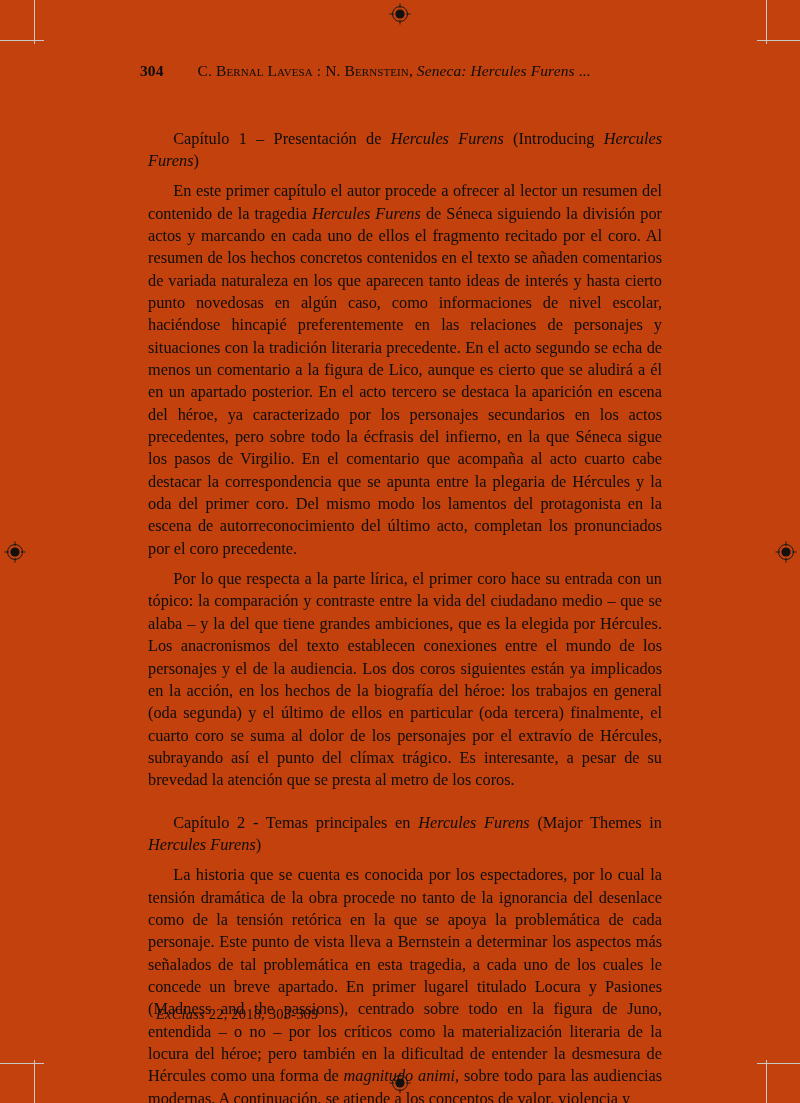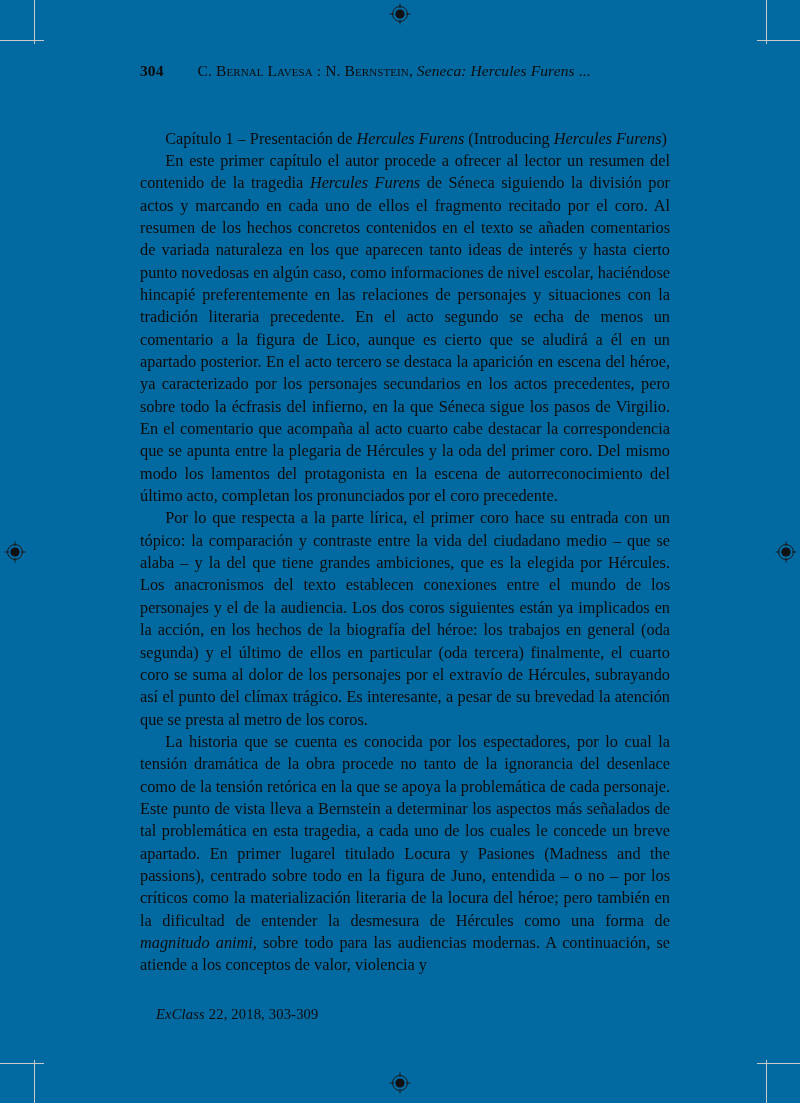--- a/index.html
+++ b/index.html
@@ -9,21 +9,21 @@
   }
   body {
     font-family: "Liberation Serif", "DejaVu Serif", serif;
     color: #0d0d0d;
   }
   .page {
     position: relative;
     width: 800px;
     height: 1103px;
     margin: 0 auto;
-    background: #0369a1;
+    background: #c2410c;
     overflow: hidden;
   }
 
   
   .reg-mark {
     position: absolute;
     width: 22px;
     height: 22px;
   }
   .reg-mark svg { display: block; }
@@ -74,21 +74,21 @@
   .it { font-style: italic; }
 
   .body-text {
     font-size: 16.3px;
     line-height: 22.35px;
     text-align: justify;
     text-justify: inter-word;
     hyphens: none;
   }
   .body-text p {
-    margin: 0;
+    margin: 8px;
     text-indent: 1.55em;
   }
   .body-text p.spaced { margin-top: 20px; }
   .body-text p:last-child { text-align: justify; }
 
   .colophon {
     position: absolute;
     left: 156px;
     top: 1006px;
     font-size: 14.5px;
@@ -157,20 +157,21 @@
     </div>
 
     <div class="body-text">
 
       <p><span>Capítulo 1 – Presentación de </span><span class="it">Hercules Furens</span><span> (Introducing </span><span class="it">Hercules Furens</span><span>)</span></p>
 
       <p><span>En este primer capítulo el autor procede a ofrecer al lector un resumen del contenido de la tragedia </span><span class="it">Hercules Furens</span><span> de Séneca siguiendo la división por actos y marcando en cada uno de ellos el fragmento recitado por el coro. Al resumen de los hechos concretos contenidos en el texto se añaden comentarios de variada naturaleza en los que aparecen tanto ideas de interés y hasta cierto punto novedosas en algún caso, como informaciones de nivel escolar, haciéndose hincapié preferentemente en las relaciones de personajes y situaciones con la tradición literaria precedente. En el acto segundo se echa de menos un comentario a la figura de Lico, aunque es cierto que se aludirá a él en un apartado posterior. En el acto tercero se destaca la aparición en escena del héroe, ya caracterizado por los personajes secundarios en los actos precedentes, pero sobre todo la écfrasis del infierno, en la que Séneca sigue los pasos de Virgilio. En el comentario que acompaña al acto cuarto cabe destacar la correspondencia que se apunta entre la plegaria de Hércules y la oda del primer coro. Del mismo modo los lamentos del protagonista en la escena de autorreconocimiento del último acto, completan los pronunciados por el coro precedente.</span></p>
 
       <p>Por lo que respecta a la parte lírica, el primer coro hace su entrada con un tópico: la comparación y contraste entre la vida del ciudadano medio – que se alaba – y la del que tiene grandes ambiciones, que es la elegida por Hércules. Los anacronismos del texto establecen conexiones entre el mundo de los personajes y el de la audiencia. Los dos coros siguientes están ya implicados en la acción, en los hechos de la biografía del héroe: los trabajos en general (oda segunda) y el último de ellos en particular (oda tercera) finalmente, el cuarto coro se suma al dolor de los personajes por el extravío de Hércules, subrayando así el punto del clímax trágico. Es interesante, a pesar de su brevedad la atención que se presta al metro de los coros.</p>
 
+      <p class="spaced"><span>Capítulo 2 -  Temas principales en </span><span class="it">Hercules Furens</span><span> (Major Themes in </span><span class="it">Hercules Furens</span><span>)</span></p>
 
       <p><span>La historia que se cuenta es conocida por los espectadores, por lo cual la tensión dramática de la obra procede no tanto de la ignorancia del desenlace como de la tensión retórica en la que se apoya la problemática de cada personaje. Este punto de vista lleva a Bernstein a determinar los aspectos más señalados de tal problemática en esta tragedia, a cada uno de los cuales le concede un breve apartado. En primer lugarel titulado Locura y Pasiones (Madness and the passions), centrado sobre todo en la figura de Juno, entendida – o no – por los críticos como la materialización literaria de la locura del héroe; pero también en la dificultad de entender la desmesura de Hércules como una forma de </span><span class="it">magnitudo animi,</span><span> sobre todo para las audiencias modernas. A continuación, se atiende a los conceptos de valor, violencia y</span></p>
 
     </div>
   </div>
 
   <div class="colophon"><span class="it">ExClass</span><span> 22, 2018, 303-309</span></div>
 
 </div>
 

